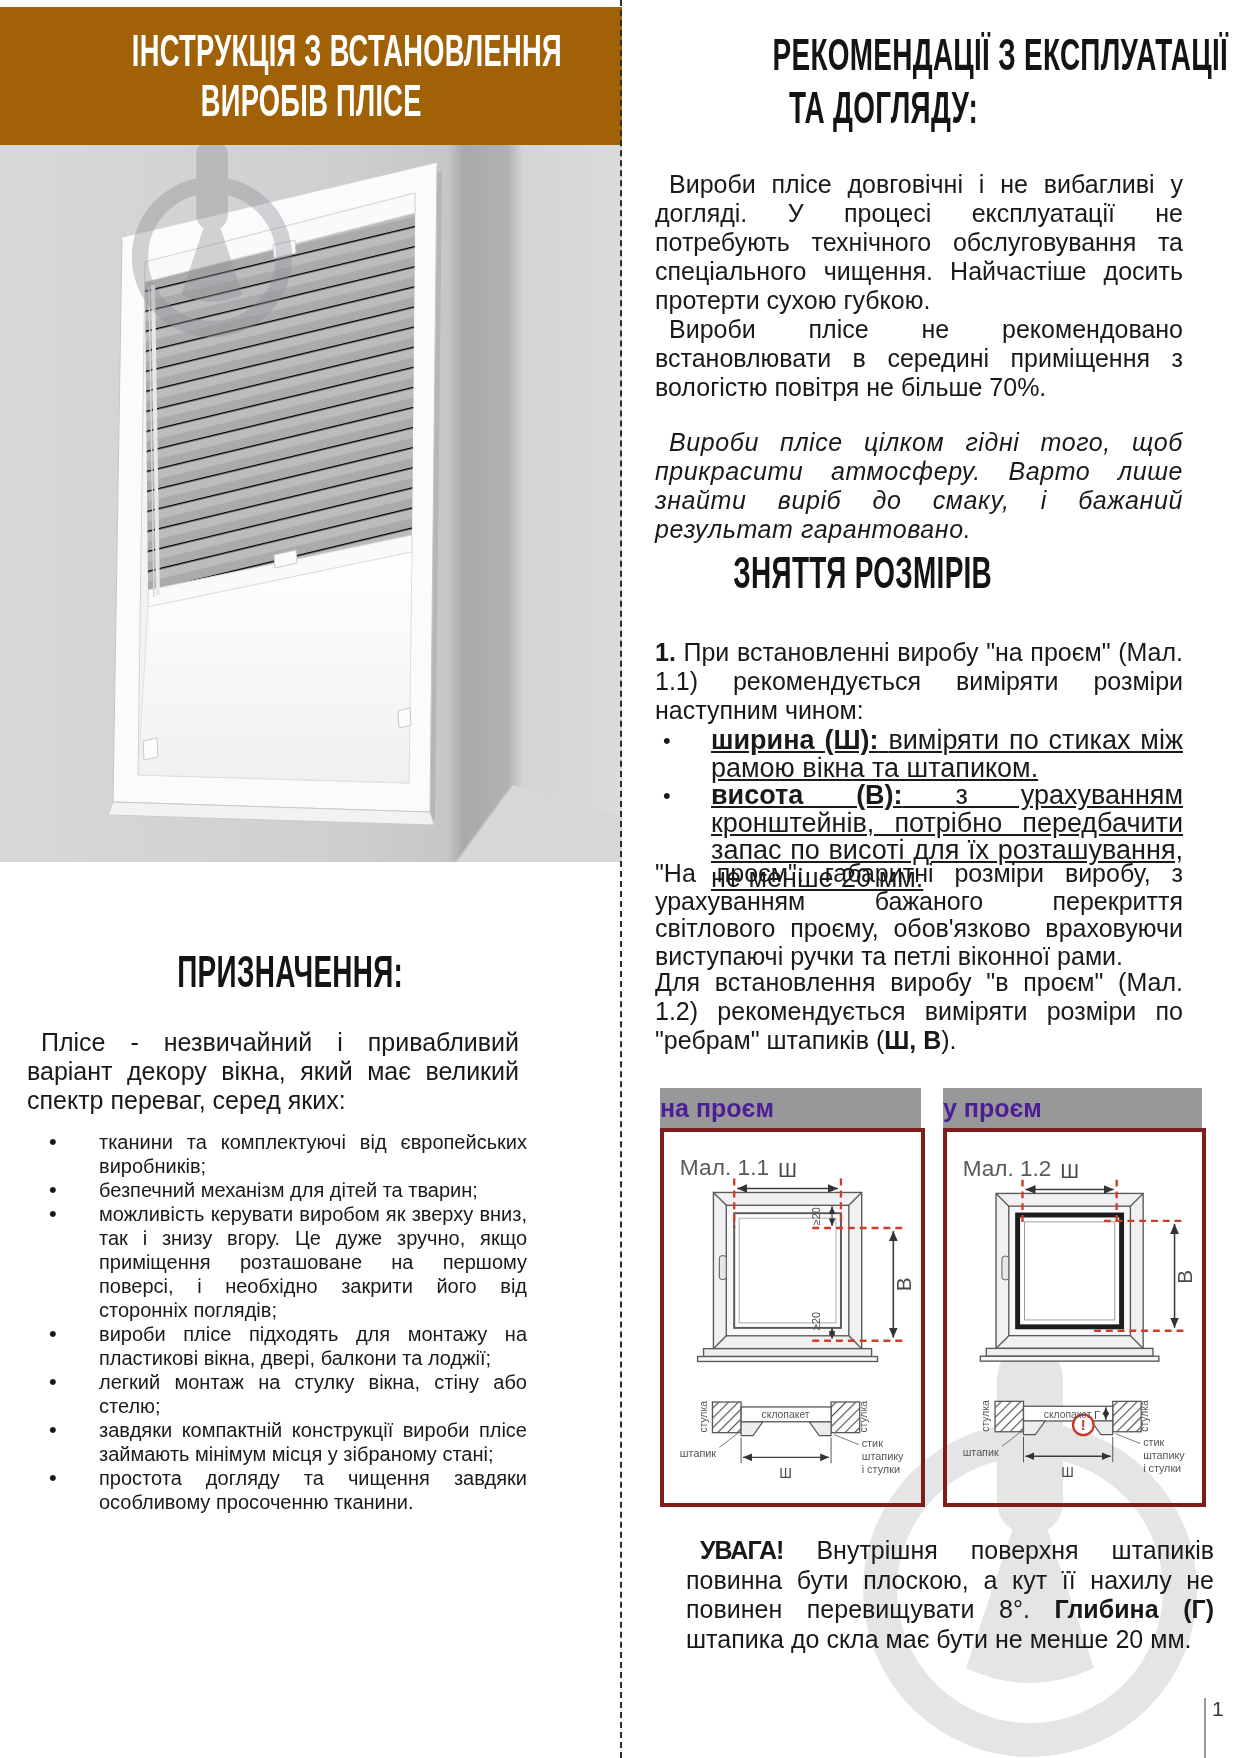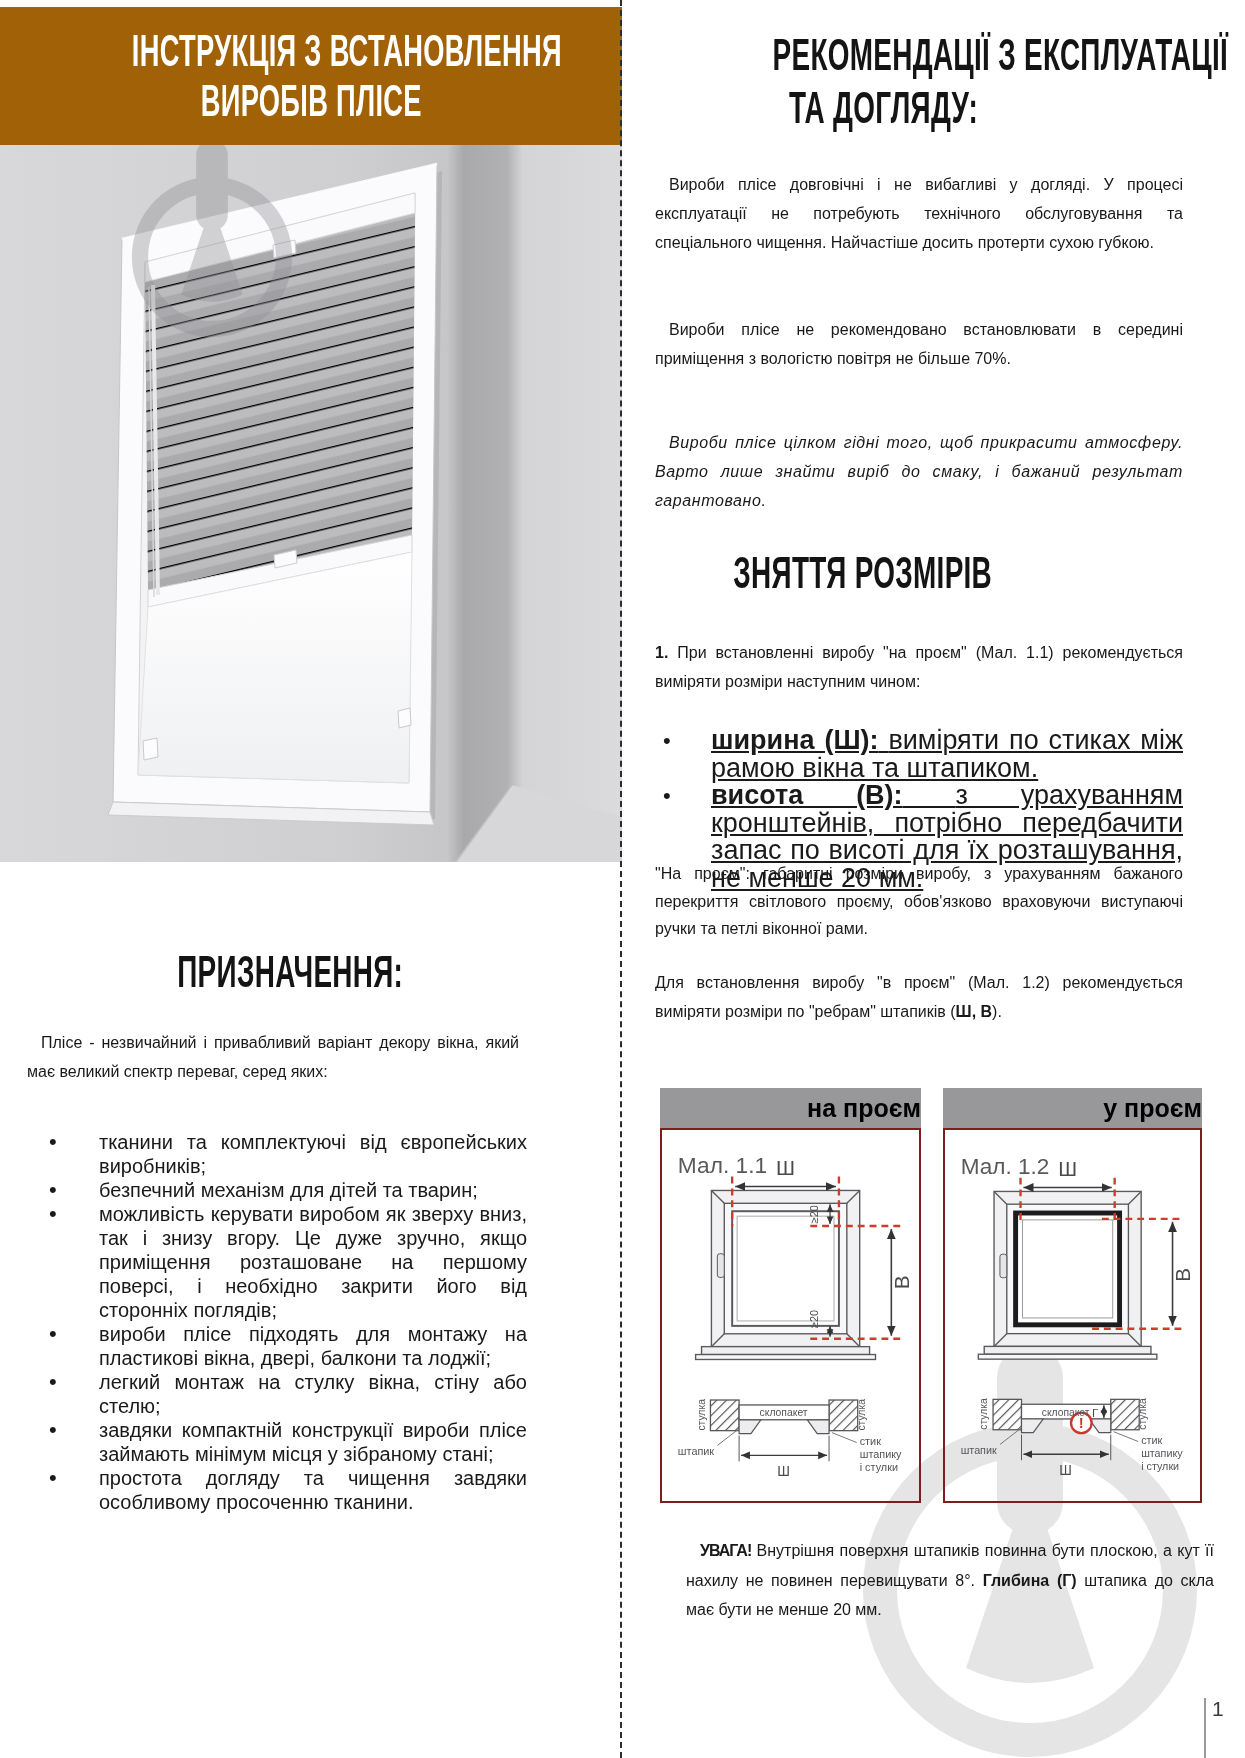--- a/index.html
+++ b/index.html
@@ -15,41 +15,41 @@
     display:inline-block;transform:scaleX(0.62);transform-origin:50% 50%;
     font-weight:700;white-space:nowrap;letter-spacing:0.5px;
   }
   .left-header{
     left:0;top:7px;width:622px;height:138px;background:#a16207;
     display:flex;flex-direction:column;justify-content:center;text-align:center;
   }
   .left-header .cond{color:#ffffff;font-size:44px;line-height:50px;}
   .black-hd .cond{color:#141414;font-size:45px;line-height:53px;}
   
-  .body-p{font-size:16px;line-height:29px;text-align:justify;color:#191919;}
+  .body-p{font-size:25px;line-height:29px;text-align:justify;color:#191919;}
   .ind{text-indent:14px;}
   .ital{font-style:italic;}
   .b{font-weight:700;}
   ul.blist{list-style:none;margin:0;padding:0;}
   ul.blist li{position:relative;margin:0;}
   ul.blist li::before{content:"\2022";position:absolute;font-size:22px;}
   ul.left-list{font-size:20px;line-height:24px;text-align:justify;}
   ul.left-list li{padding-left:64px;}
   ul.left-list li::before{left:14px;}
   ul.right-list{font-size:27px;line-height:27.5px;text-align:justify;text-decoration:underline;}
   ul.right-list li{padding-left:56px;}
   ul.right-list li::before{left:8px;}
   
   .divider{left:620px;top:0;height:1758px;width:0;border-left:2px dashed #2c2c2c;}
   
   .figbar{
-    background:#98989a;color:#000000;font-weight:700;font-size:25px;
-    display:flex;align-items:center;justify-content:flex-end;height:40px;
+    background:#98989a;color:#4c1d95;font-weight:700;font-size:25px;
+    display:flex;align-items:center;justify-content:flex-start;height:40px;
   }
-  .figbox{border:2px solid #7f1d1d;background:transparent;}
+  .figbox{border:4px solid #7f1d1d;background:transparent;}
   .figsvg{display:block;width:100%;height:100%;}
   
   .pageno-line{left:1204px;top:1698px;width:2px;height:60px;background:#9a9a9c;}
   .pageno{left:1212px;top:1697px;font-size:21px;color:#3a3a3a;}
   .wm-bottom{left:830px;top:1300px;width:400px;height:458px;z-index:0;pointer-events:none;}
   .z1{z-index:1;}
 </style>
 </head>
 <body>
 

